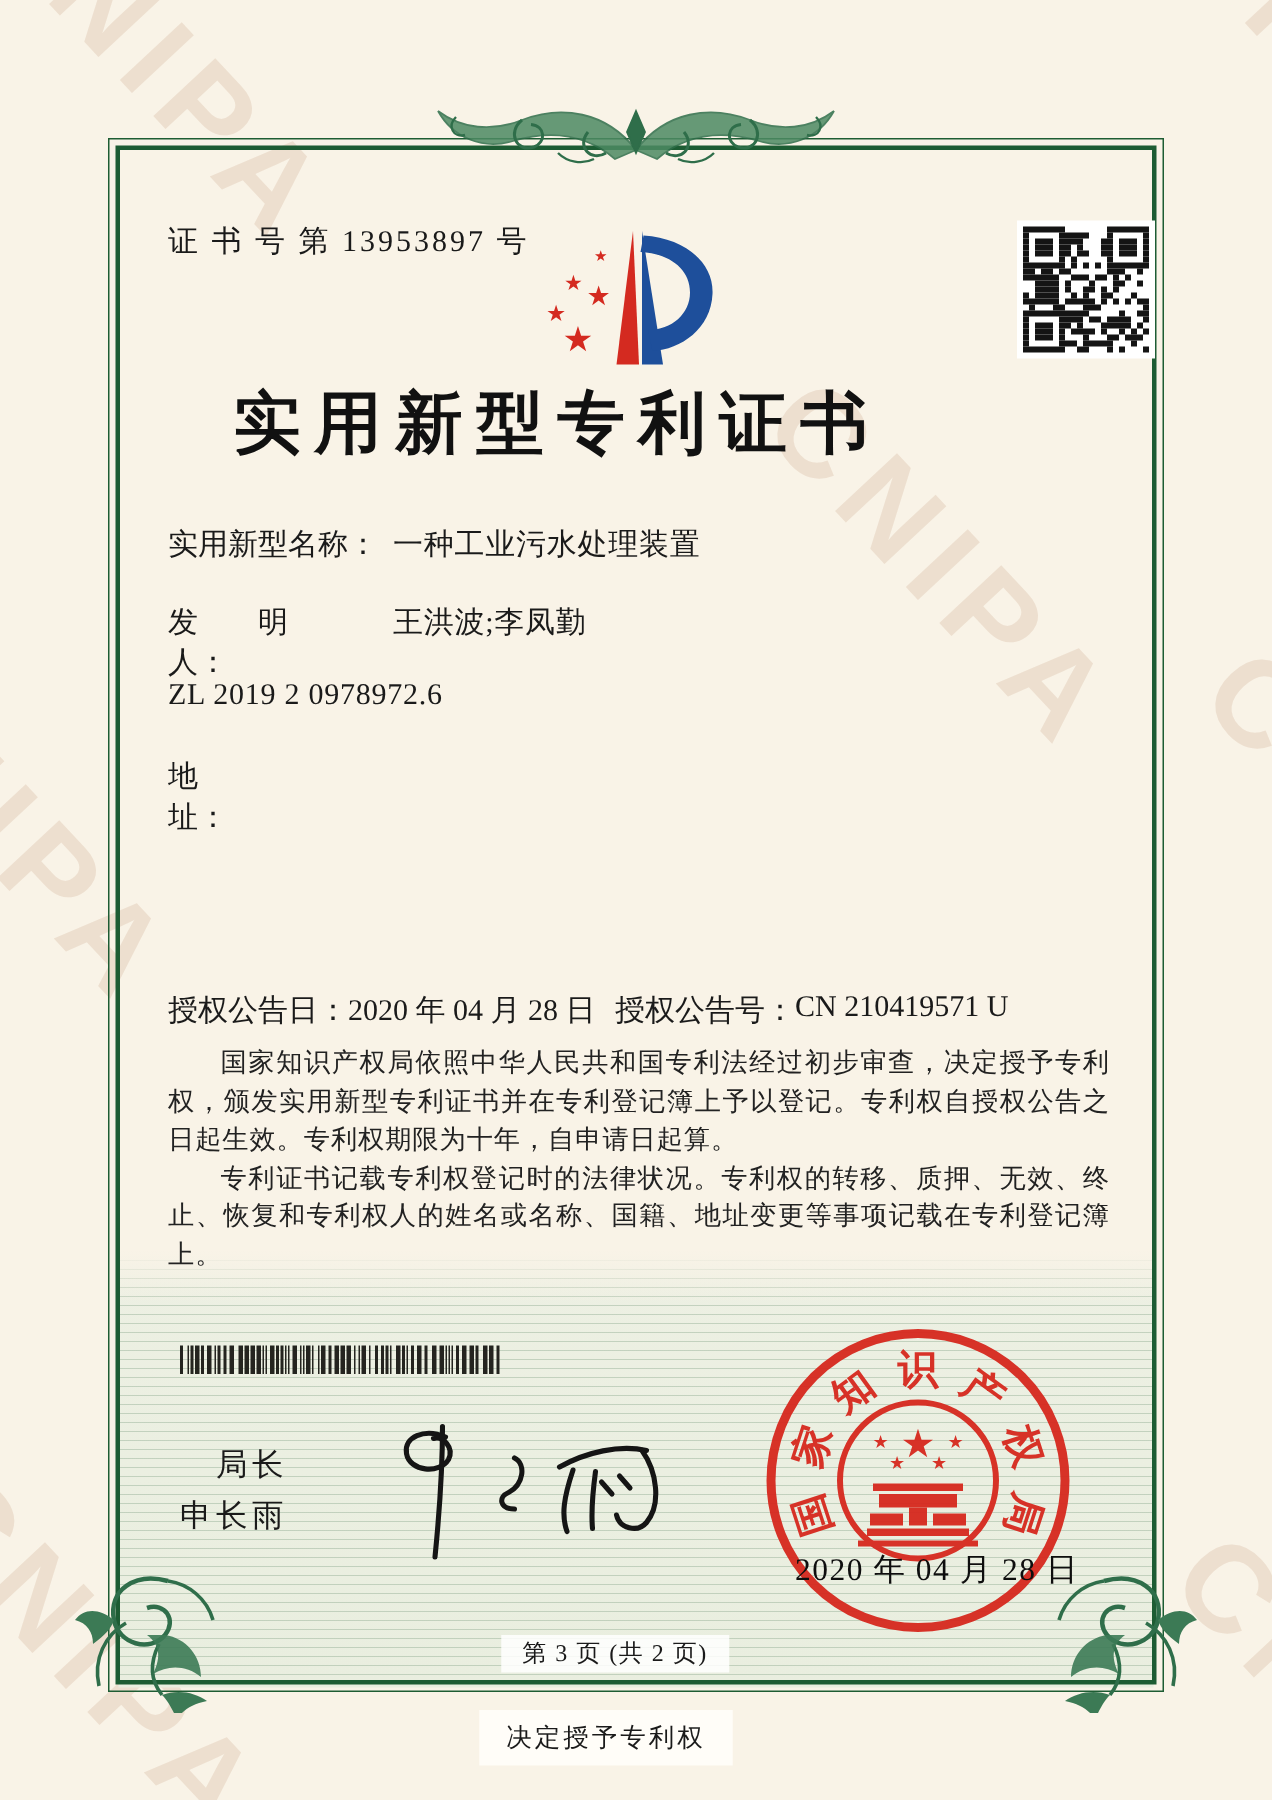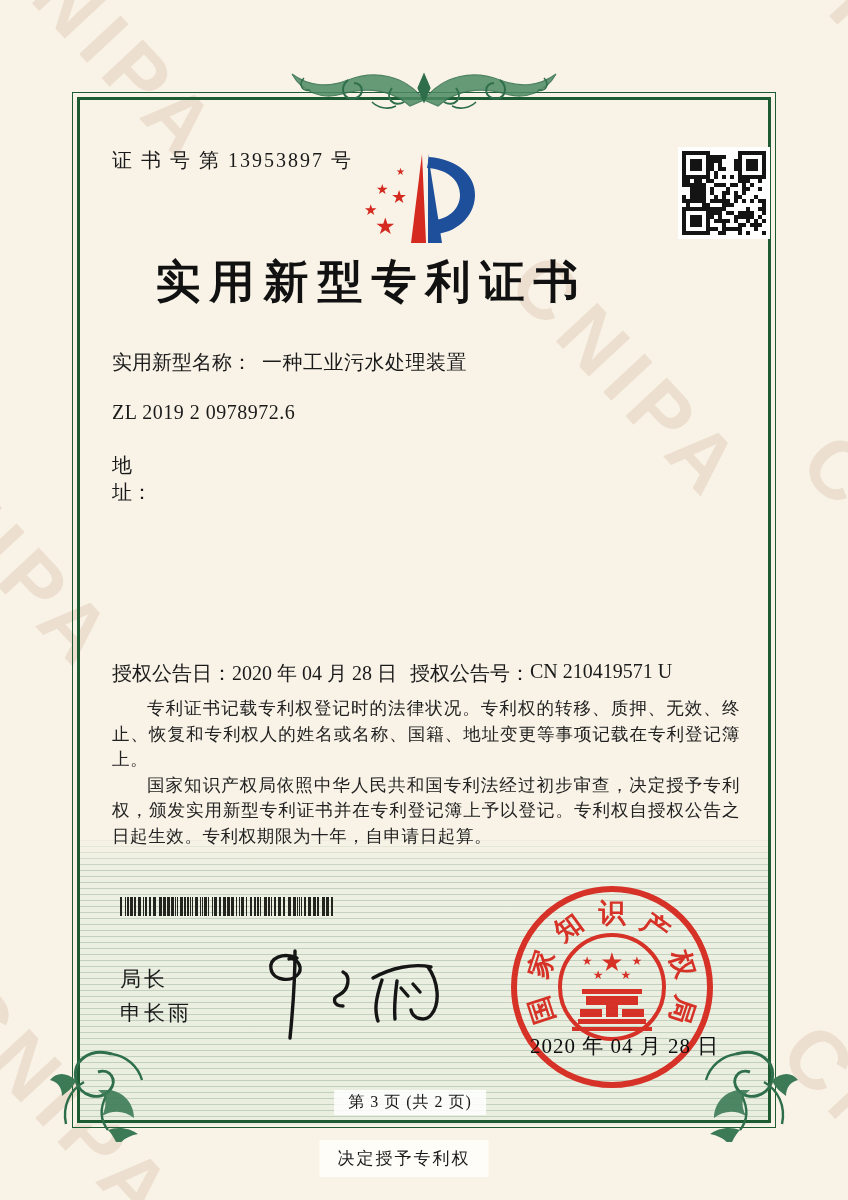--- a/index.html
+++ b/index.html
@@ -93,21 +93,21 @@
   }
   .body-text p { text-indent:2em; }
 
   
   .barcode { position:absolute; left:120px; top:897px; width:218px; height:19px; z-index:5; }
   .barcode i { position:absolute; top:0; bottom:0; background:#24241f; }
 
   
   .officer { position:absolute; left:120px; top:962px; z-index:5;
     font-size:21px; letter-spacing:3px; line-height:34px;
-    font-family:Liberation Serif, serif; }
+    font-family:Liberation Mono, monospace;text-align:right; }
   .signature { position:absolute; left:245px; top:948px; z-index:6; }
 
   
   .seal {
     position:absolute; left:511px; top:886px; width:202px; height:202px;
     z-index:5; opacity:0.95;
   }
   .seal .ring {
     position:absolute; inset:0; border:6px solid #d6281e; border-radius:50%;
   }
@@ -463,37 +463,41 @@
 </div>
 
 <div class="doc-title serif">实用新型专利证书</div>
 
 <div class="fields">
   <div class="frow">
     <span class="lbl">实用新型名称：</span>
     <span class="val">一种工业污水处理装置</span>
   </div>
   <div class="frow">
+    <span class="lbl">发　　明　　人：</span>
+    <span class="val">王洪波;李凤勤</span>
+  </div>
+  <div class="frow">
     <span class="val">ZL 2019 2 0978972.6</span>
   </div>
   <div class="frow">
     <span class="lbl">地　　　　　址：</span>
   </div>
 </div>
 
 <div class="grant-row">
   <span class="lbl">授权公告日：</span>
   <span class="val1">2020 年 04 月 28 日</span>
   <span class="lbl">授权公告号：</span>
   <span>CN 210419571 U</span>
 </div>
 
 <div class="body-text">
+  <p>国家知识产权局依照中华人民共和国专利法经过初步审查，决定授予专利权，颁发实用新型专利证书并在专利登记簿上予以登记。专利权自授权公告之日起生效。专利权期限为十年，自申请日起算。</p>
   <p>专利证书记载专利权登记时的法律状况。专利权的转移、质押、无效、终止、恢复和专利权人的姓名或名称、国籍、地址变更等事项记载在专利登记簿上。</p>
-  <p>国家知识产权局依照中华人民共和国专利法经过初步审查，决定授予专利权，颁发实用新型专利证书并在专利登记簿上予以登记。专利权自授权公告之日起生效。专利权期限为十年，自申请日起算。</p>
 </div>
 
 <div class="barcode" id="barcode">
     <i style="left:0px;width:2px"></i>
     <i style="left:5px;width:1px"></i>
     <i style="left:7px;width:2px"></i>
     <i style="left:10px;width:3px"></i>
     <i style="left:14px;width:2px"></i>
     <i style="left:18px;width:3px"></i>
     <i style="left:23px;width:1px"></i>

